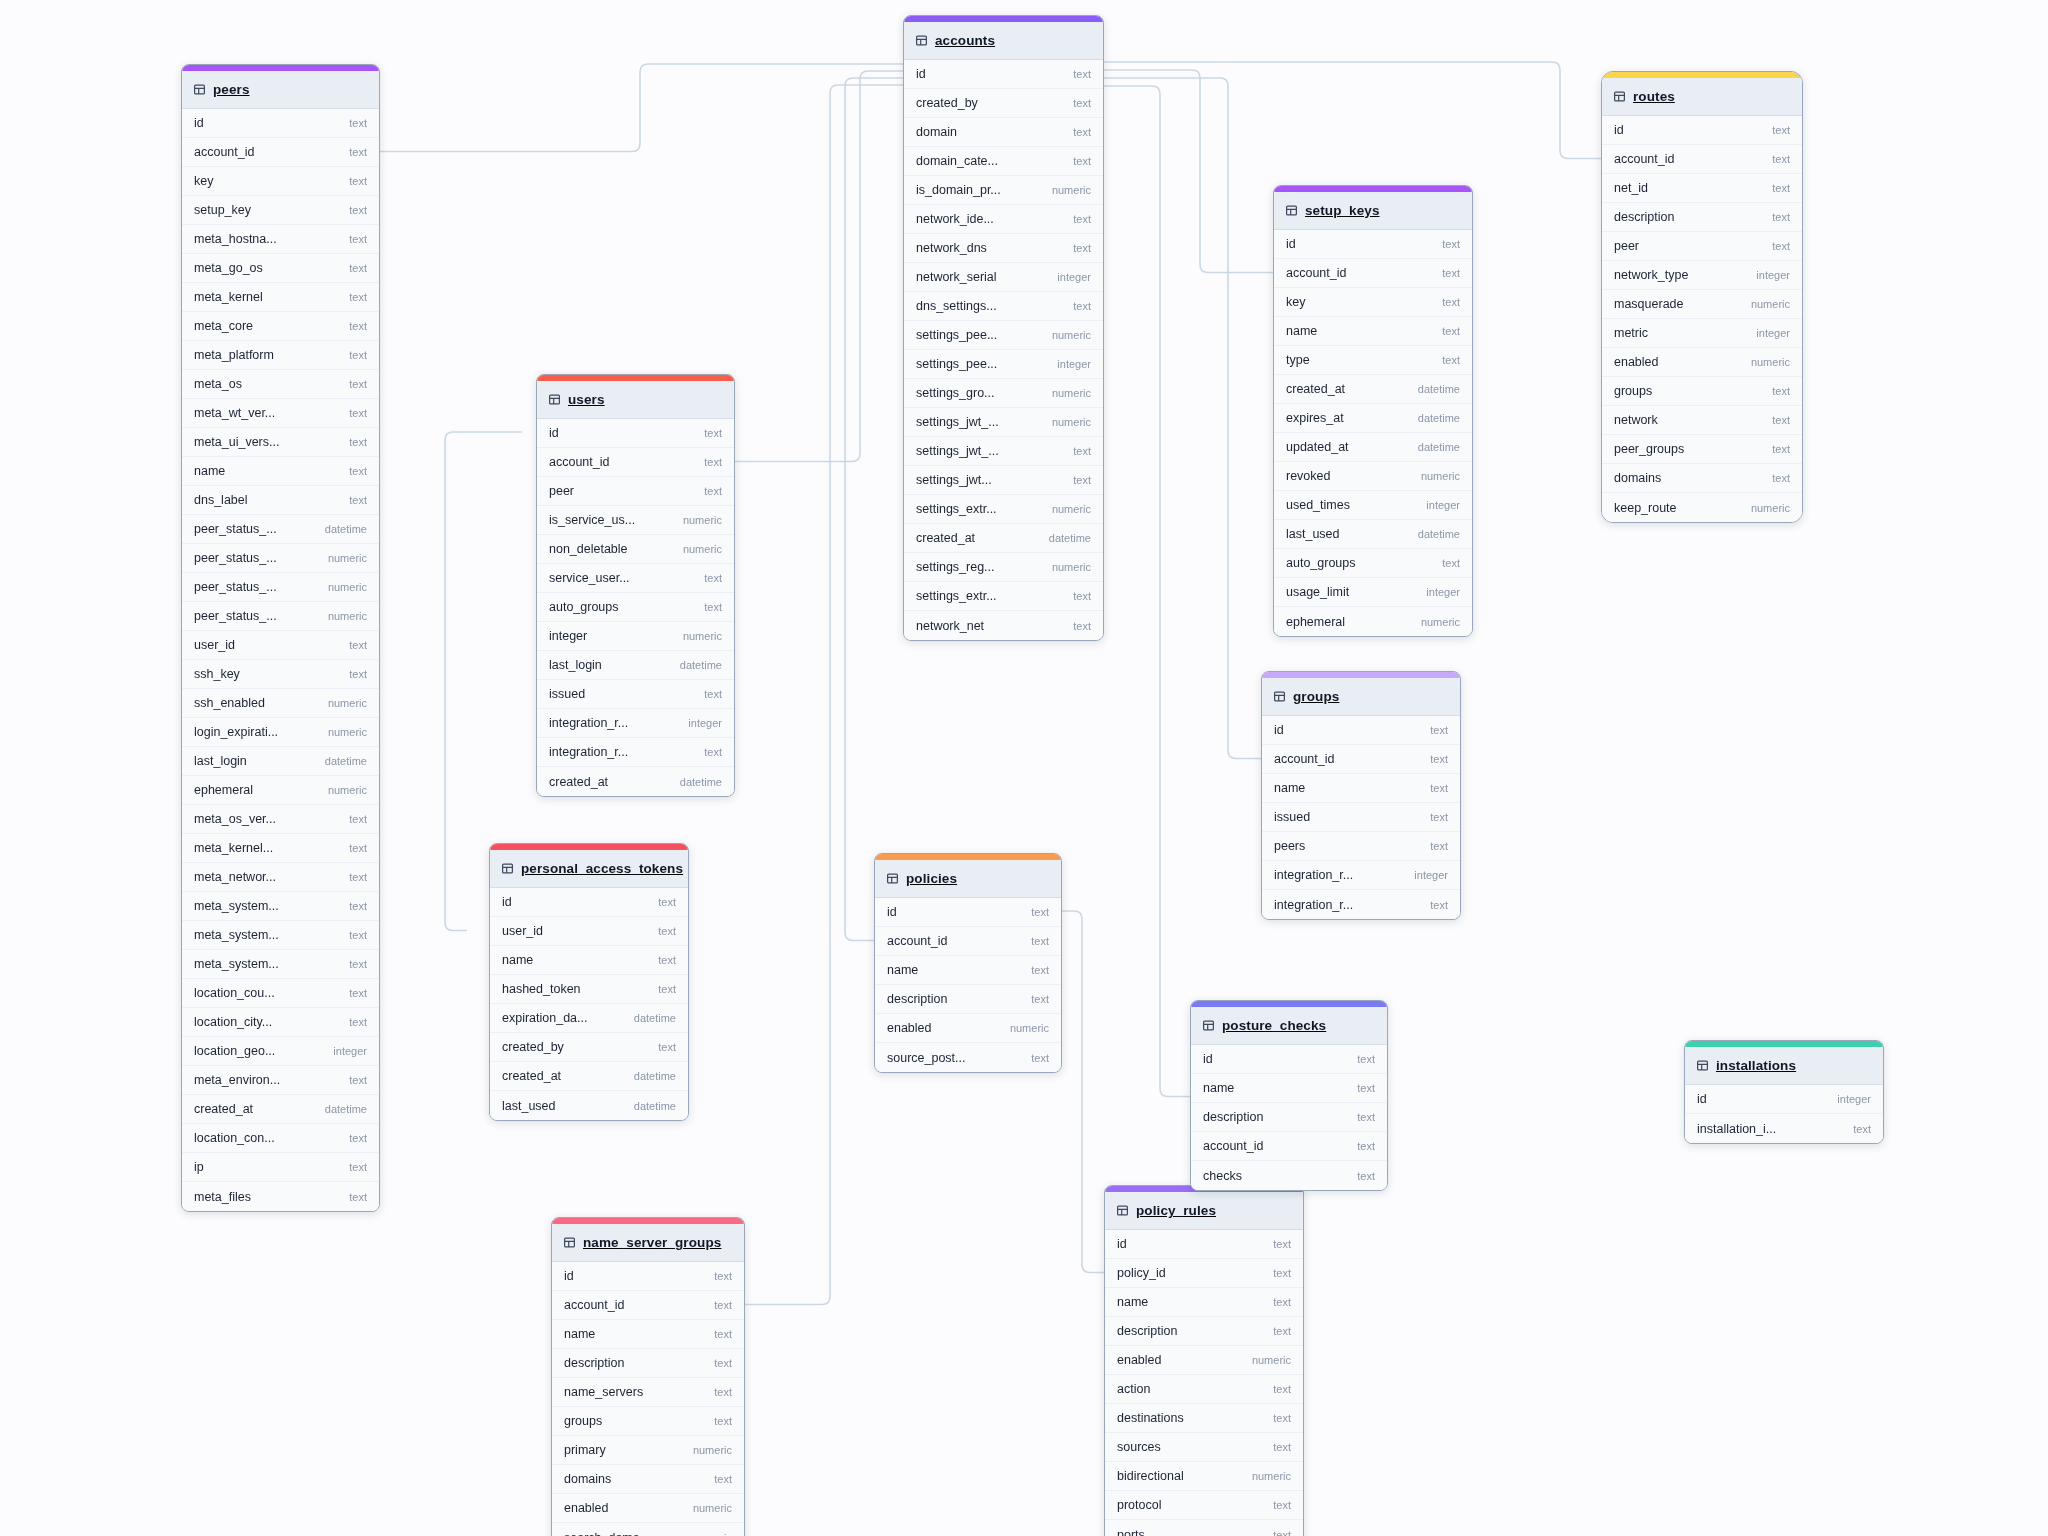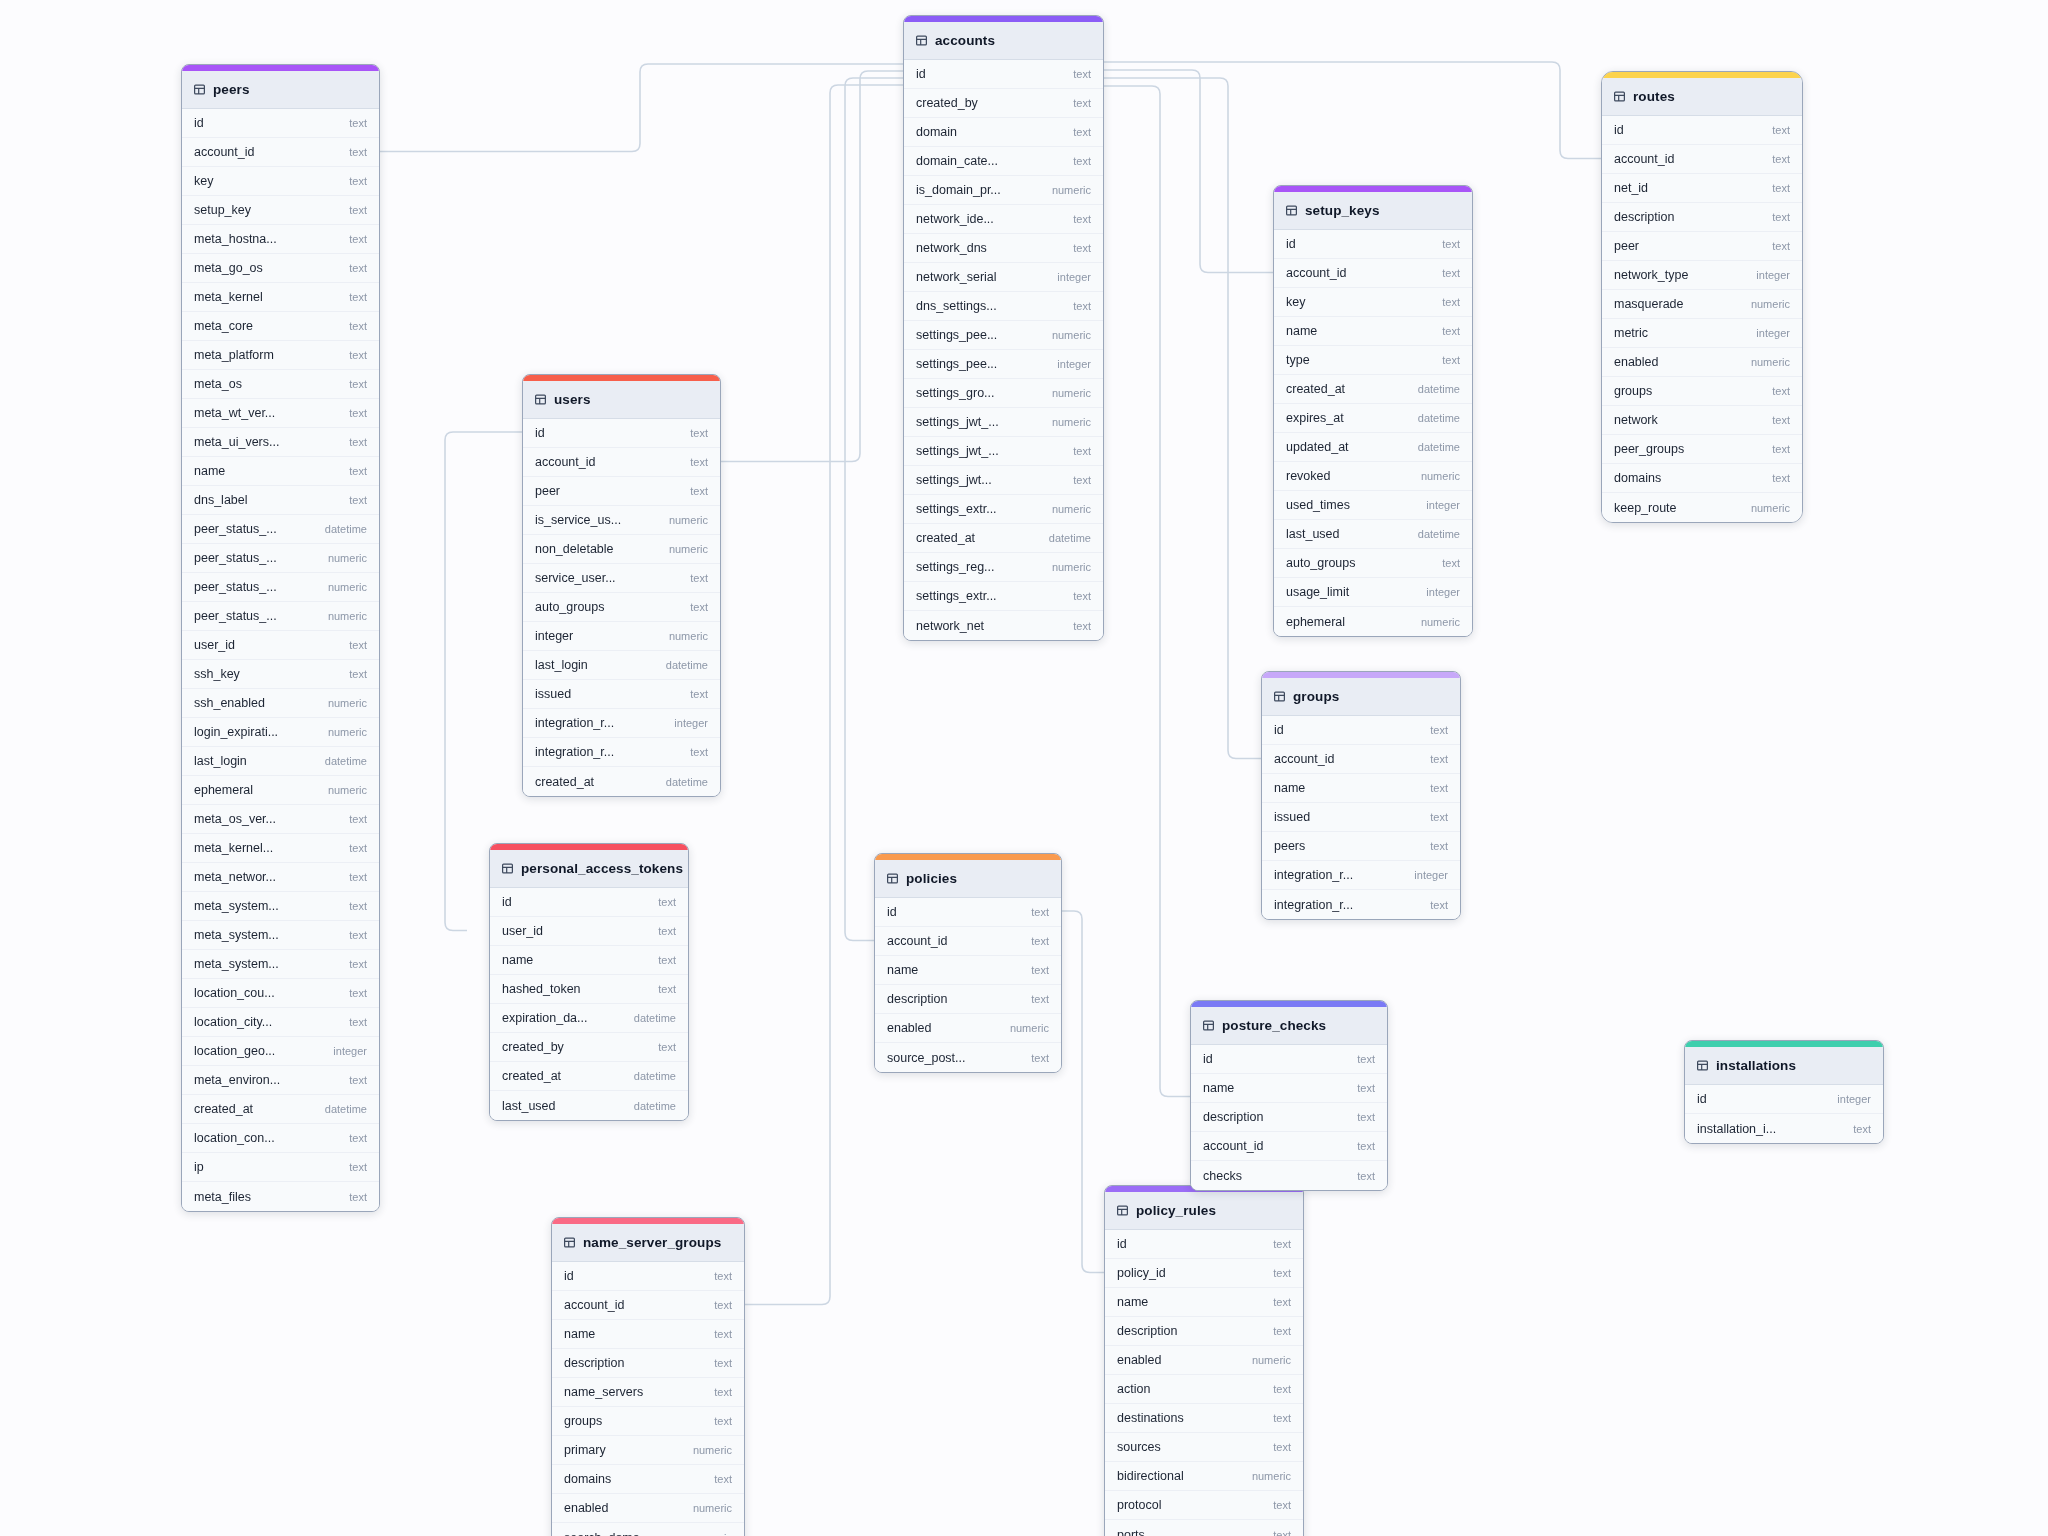--- a/index.html
+++ b/index.html
@@ -17,21 +17,21 @@
     border:1px solid #9aa6ba;
     border-radius:8px;
     box-shadow:0 2px 8px rgba(30,41,59,.14);
     overflow:hidden;
     box-sizing:content-box;
   }
   .accent{height:6px;}
   .thead{
     height:38px;display:flex;align-items:center;gap:7px;
     padding:0 11px;background:#e9edf4;border-bottom:1px solid #d6dde7;
-    box-sizing:border-box;cursor:grab;
+    box-sizing:border-box;cursor:grab;text-decoration:underline;
   }
   .ticon{display:flex;align-items:center;}
   .tname{font-weight:bold;font-size:13.5px;color:#101828;letter-spacing:.1px;white-space:nowrap;}
   .frow{
     height:29px;display:flex;align-items:center;justify-content:space-between;
     padding:0 12px;background:#f8fafc;border-bottom:1px solid #eceff5;
     box-sizing:border-box;
   }
   .frow:last-child{border-bottom:none;}
   .fname{font-size:12.5px;color:#1c2433;white-space:nowrap;}
@@ -252,21 +252,21 @@
     <span class="ftype">text</span>
   </div>
 
   <div class="frow">
     <span class="fname">meta_files</span>
     <span class="ftype">text</span>
   </div>
 </div>
   </div>
 
-  <div class="table-card" style="left: 522px; top: 374px; width: 197px;">
+  <div class="table-card" style="left: 536px; top: 374px; width: 197px;">
     <div class="accent" style="background: rgb(247, 95, 75);"></div>
     <div class="thead">
       <span class="ticon">
         <svg width="13" height="13" viewBox="0 0 16 16">
           <rect x="2" y="2.5" width="12" height="11" rx="1.2" fill="none" stroke="#3e4a5e" stroke-width="1.5"></rect>
           <line x1="2" y1="6.5" x2="14" y2="6.5" stroke="#3e4a5e" stroke-width="1.5"></line>
           <line x1="7" y1="6.5" x2="7" y2="13.5" stroke="#3e4a5e" stroke-width="1.5"></line>
         </svg>
       </span>
       <span class="tname">users</span>

